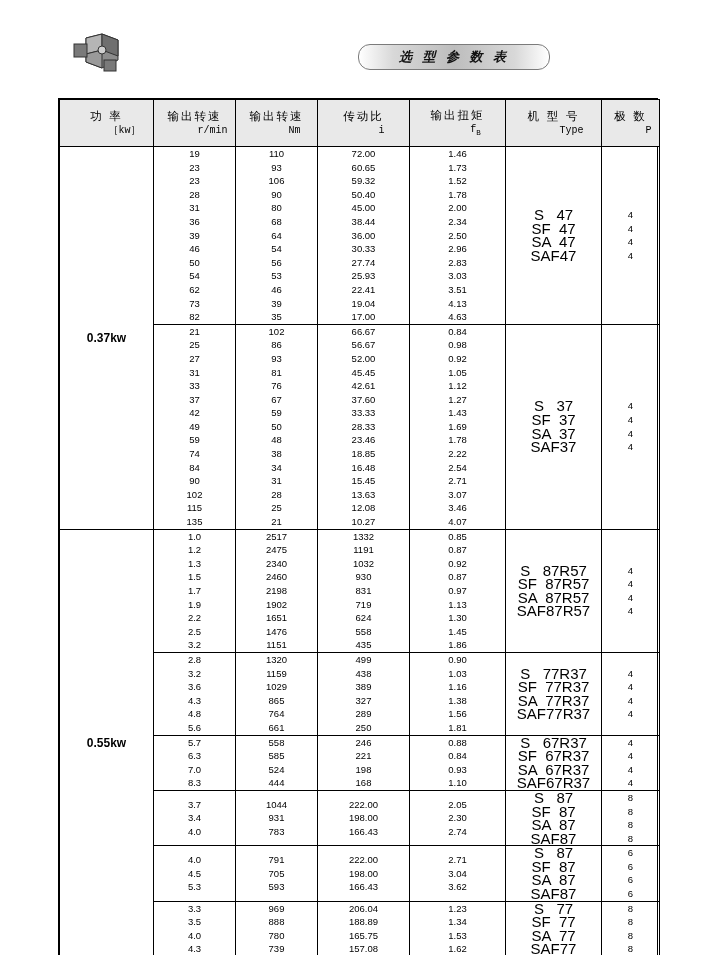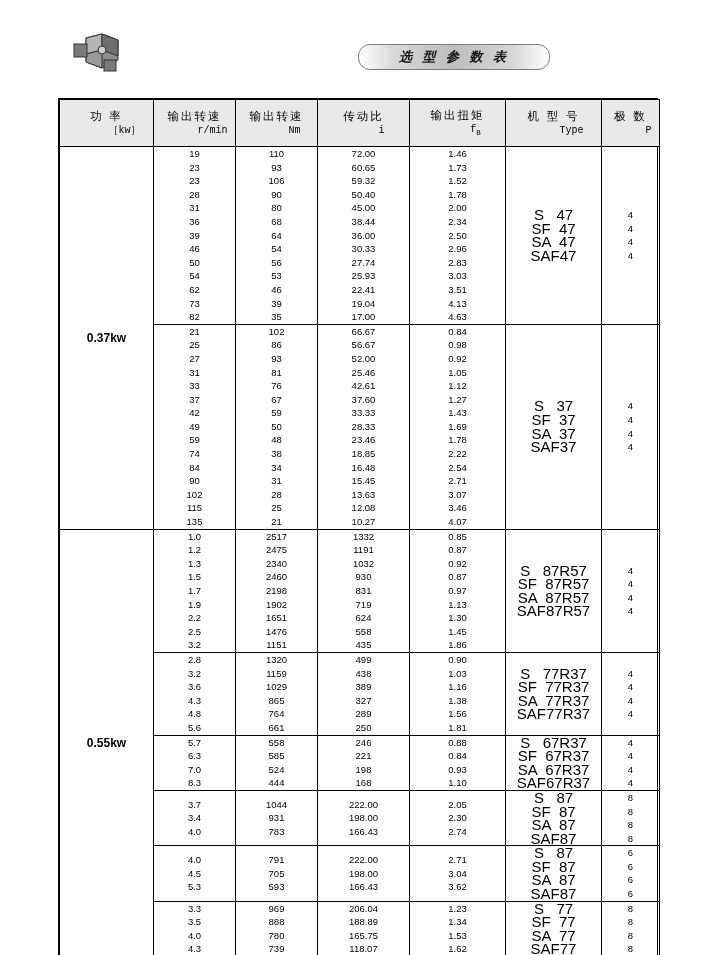--- a/index.html
+++ b/index.html
@@ -320,21 +320,21 @@
 34
 31
 28
 25
 21</span>
             </td>
           <td class="numcol">
               <span class="lines">66.67
 56.67
 52.00
-25.46
+45.45
 42.61
 37.60
 33.33
 28.33
 23.46
 18.85
 16.48
 15.45
 13.63
 12.08
@@ -585,21 +585,21 @@
           <td class="numcol">
               <span class="lines">969
 888
 780
 739</span>
             </td>
           <td class="numcol">
               <span class="lines">206.04
 188.89
 165.75
-118.07</span>
+157.08</span>
             </td>
           <td class="numcol">
               <span class="lines">1.23
 1.34
 1.53
 1.62</span>
             </td>
           <td class="typecol"><span class="lines">S   77
 SF  77
 SA  77

